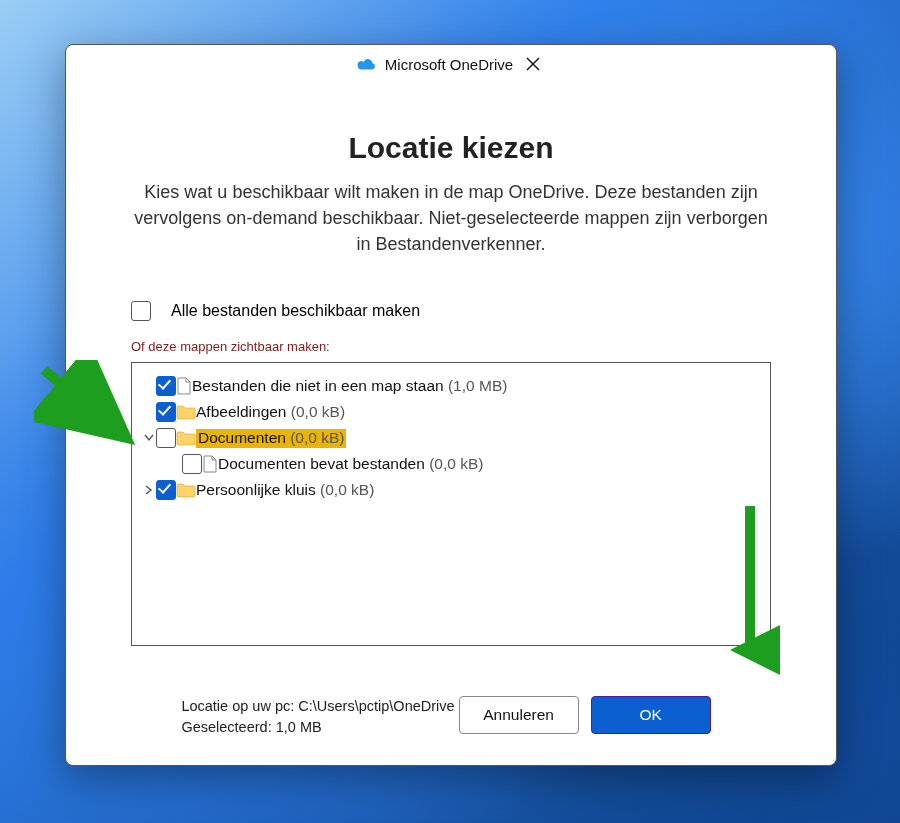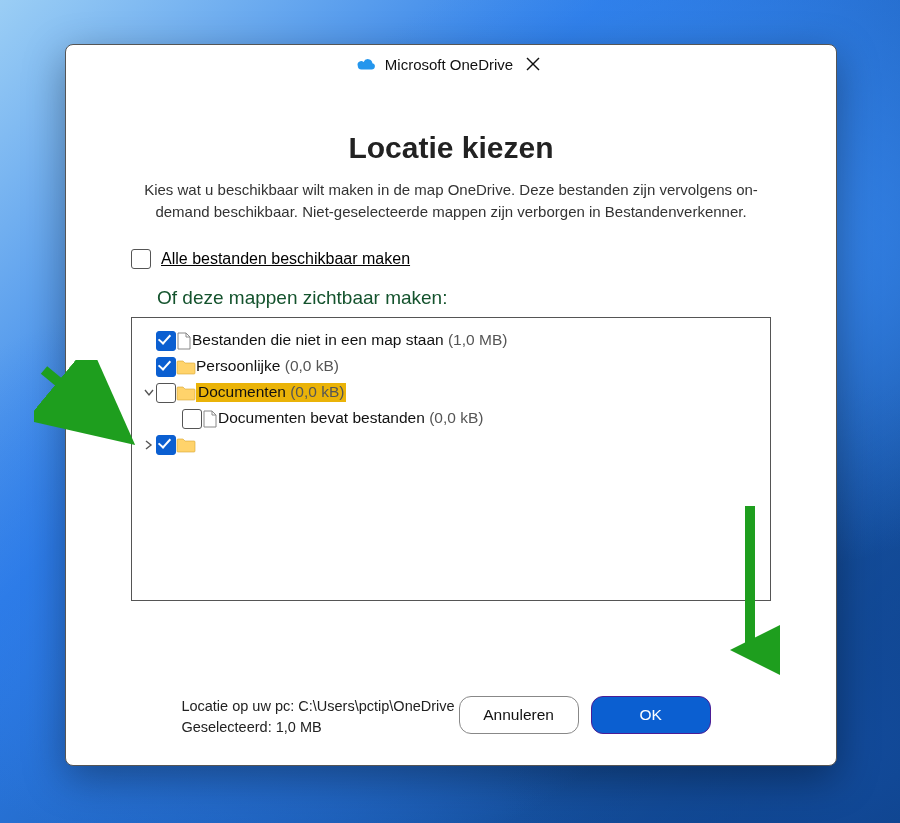--- a/index.html
+++ b/index.html
@@ -67,33 +67,32 @@
     flex-direction:column;
   }
   h1.heading {
     font-size: 30px;
     font-weight: 600;
     text-align: center;
     margin: 40px 0 14px 0;
     color: #222;
   }
   .subheading {
-    font-size: 15px;
+    font-size: 18px;
     color: #333;
     text-align: center;
     line-height: 1.45;
     margin: 0 auto 20px auto;
     max-width: 640px;
   }
   .all-row {
     display:flex;
     align-items:center;
-    gap:10px;
-    margin: 6px 0 18px 0;
-    text-decoration: underline;
+    gap:20px;
+    margin: 24px 0 18px 0;
   }
   .checkbox {
     width:18px;
     height:18px;
     border:1.5px solid #555;
     border-radius:3px;
     background:#fff;
     flex:0 0 auto;
     position:relative;
   }
@@ -104,24 +103,23 @@
   .checkbox.checked::after {
     content:"";
     position:absolute;
     left:4px; top:0px;
     width:5px; height:10px;
     border:solid #fff;
     border-width:0 2.2px 2.2px 0;
     transform:rotate(42deg);
   }
   .section-label {
-    font-size:19px;
-    color:#14532d;
+    font-size:13px;
+    color:#7f1d1d;
     margin-bottom:8px;
-    margin-left:26px;
   }
   .tree {
     border:1px solid #555;
     height:262px;
     padding:10px 6px;
     overflow:auto;
   }
   .tree-row {
     display:flex;
     align-items:center;
@@ -160,21 +158,21 @@
     line-height:1.5;
   }
   .footer-buttons {
     display:flex;
     gap:12px;
     align-items:center;
   }
   .btn {
     min-width:120px;
     height:38px;
-    border-radius:12px;
+    border-radius:4px;
     font-size:15.5px;
     display:flex;
     align-items:center;
     justify-content:center;
     cursor:pointer;
     box-sizing:border-box;
   }
   .btn.secondary {
     background:#fff;
     border:1px solid #888;
@@ -238,21 +236,21 @@
             <span><span>Bestanden die niet in een map staan</span>  <span class="size">(1,0 MB)</span></span>
           </div>
           <div class="tree-row indent-0">
             <span class="expander"></span>
             <span class="checkbox checked"></span>
             <span class="folder-icon">
               <svg width="20" height="16" viewBox="0 0 20 16">
                 <path d="M1 3a1 1 0 0 1 1-1h5l2 2h9a1 1 0 0 1 1 1v9a1 1 0 0 1-1 1H2a1 1 0 0 1-1-1z" fill="#FFD36B" stroke="#d6a430" stroke-width="0.6"></path>
               </svg>
             </span>
-            <span><span>Persoonlijke</span>  <span class="size">(0,0 kB)</span></span>
+            <span><span>Afbeeldingen</span>  <span class="size">(0,0 kB)</span></span>
           </div>
           <div class="tree-row indent-0">
             <span class="expander">
               <svg width="10" height="10" viewBox="0 0 10 10">
                 <path d="M1 2l4 5 4-5" fill="none" stroke="#555" stroke-width="1.4"></path>
               </svg>
             </span>
             <span class="checkbox"></span>
             <span class="folder-icon">
               <svg width="20" height="16" viewBox="0 0 20 16">
@@ -277,20 +275,21 @@
               <svg width="10" height="10" viewBox="0 0 10 10">
                 <path d="M2 1l5 4-5 4" fill="none" stroke="#555" stroke-width="1.4"></path>
               </svg>
             </span>
             <span class="checkbox checked"></span>
             <span class="folder-icon">
               <svg width="20" height="16" viewBox="0 0 20 16">
                 <path d="M1 3a1 1 0 0 1 1-1h5l2 2h9a1 1 0 0 1 1 1v9a1 1 0 0 1-1 1H2a1 1 0 0 1-1-1z" fill="#FFD36B" stroke="#d6a430" stroke-width="0.6"></path>
               </svg>
             </span>
+            <span><span>Persoonlijke kluis</span>  <span class="size">(0,0 kB)</span></span>
           </div>
         </div>
     </div>
 
     <div class="footer">
       <div class="footer-info">
         <div>Locatie op uw pc: C:\Users\pctip\OneDrive</div>
         <div>Geselecteerd: 1,0 MB</div>
       </div>
       <div class="footer-buttons">

